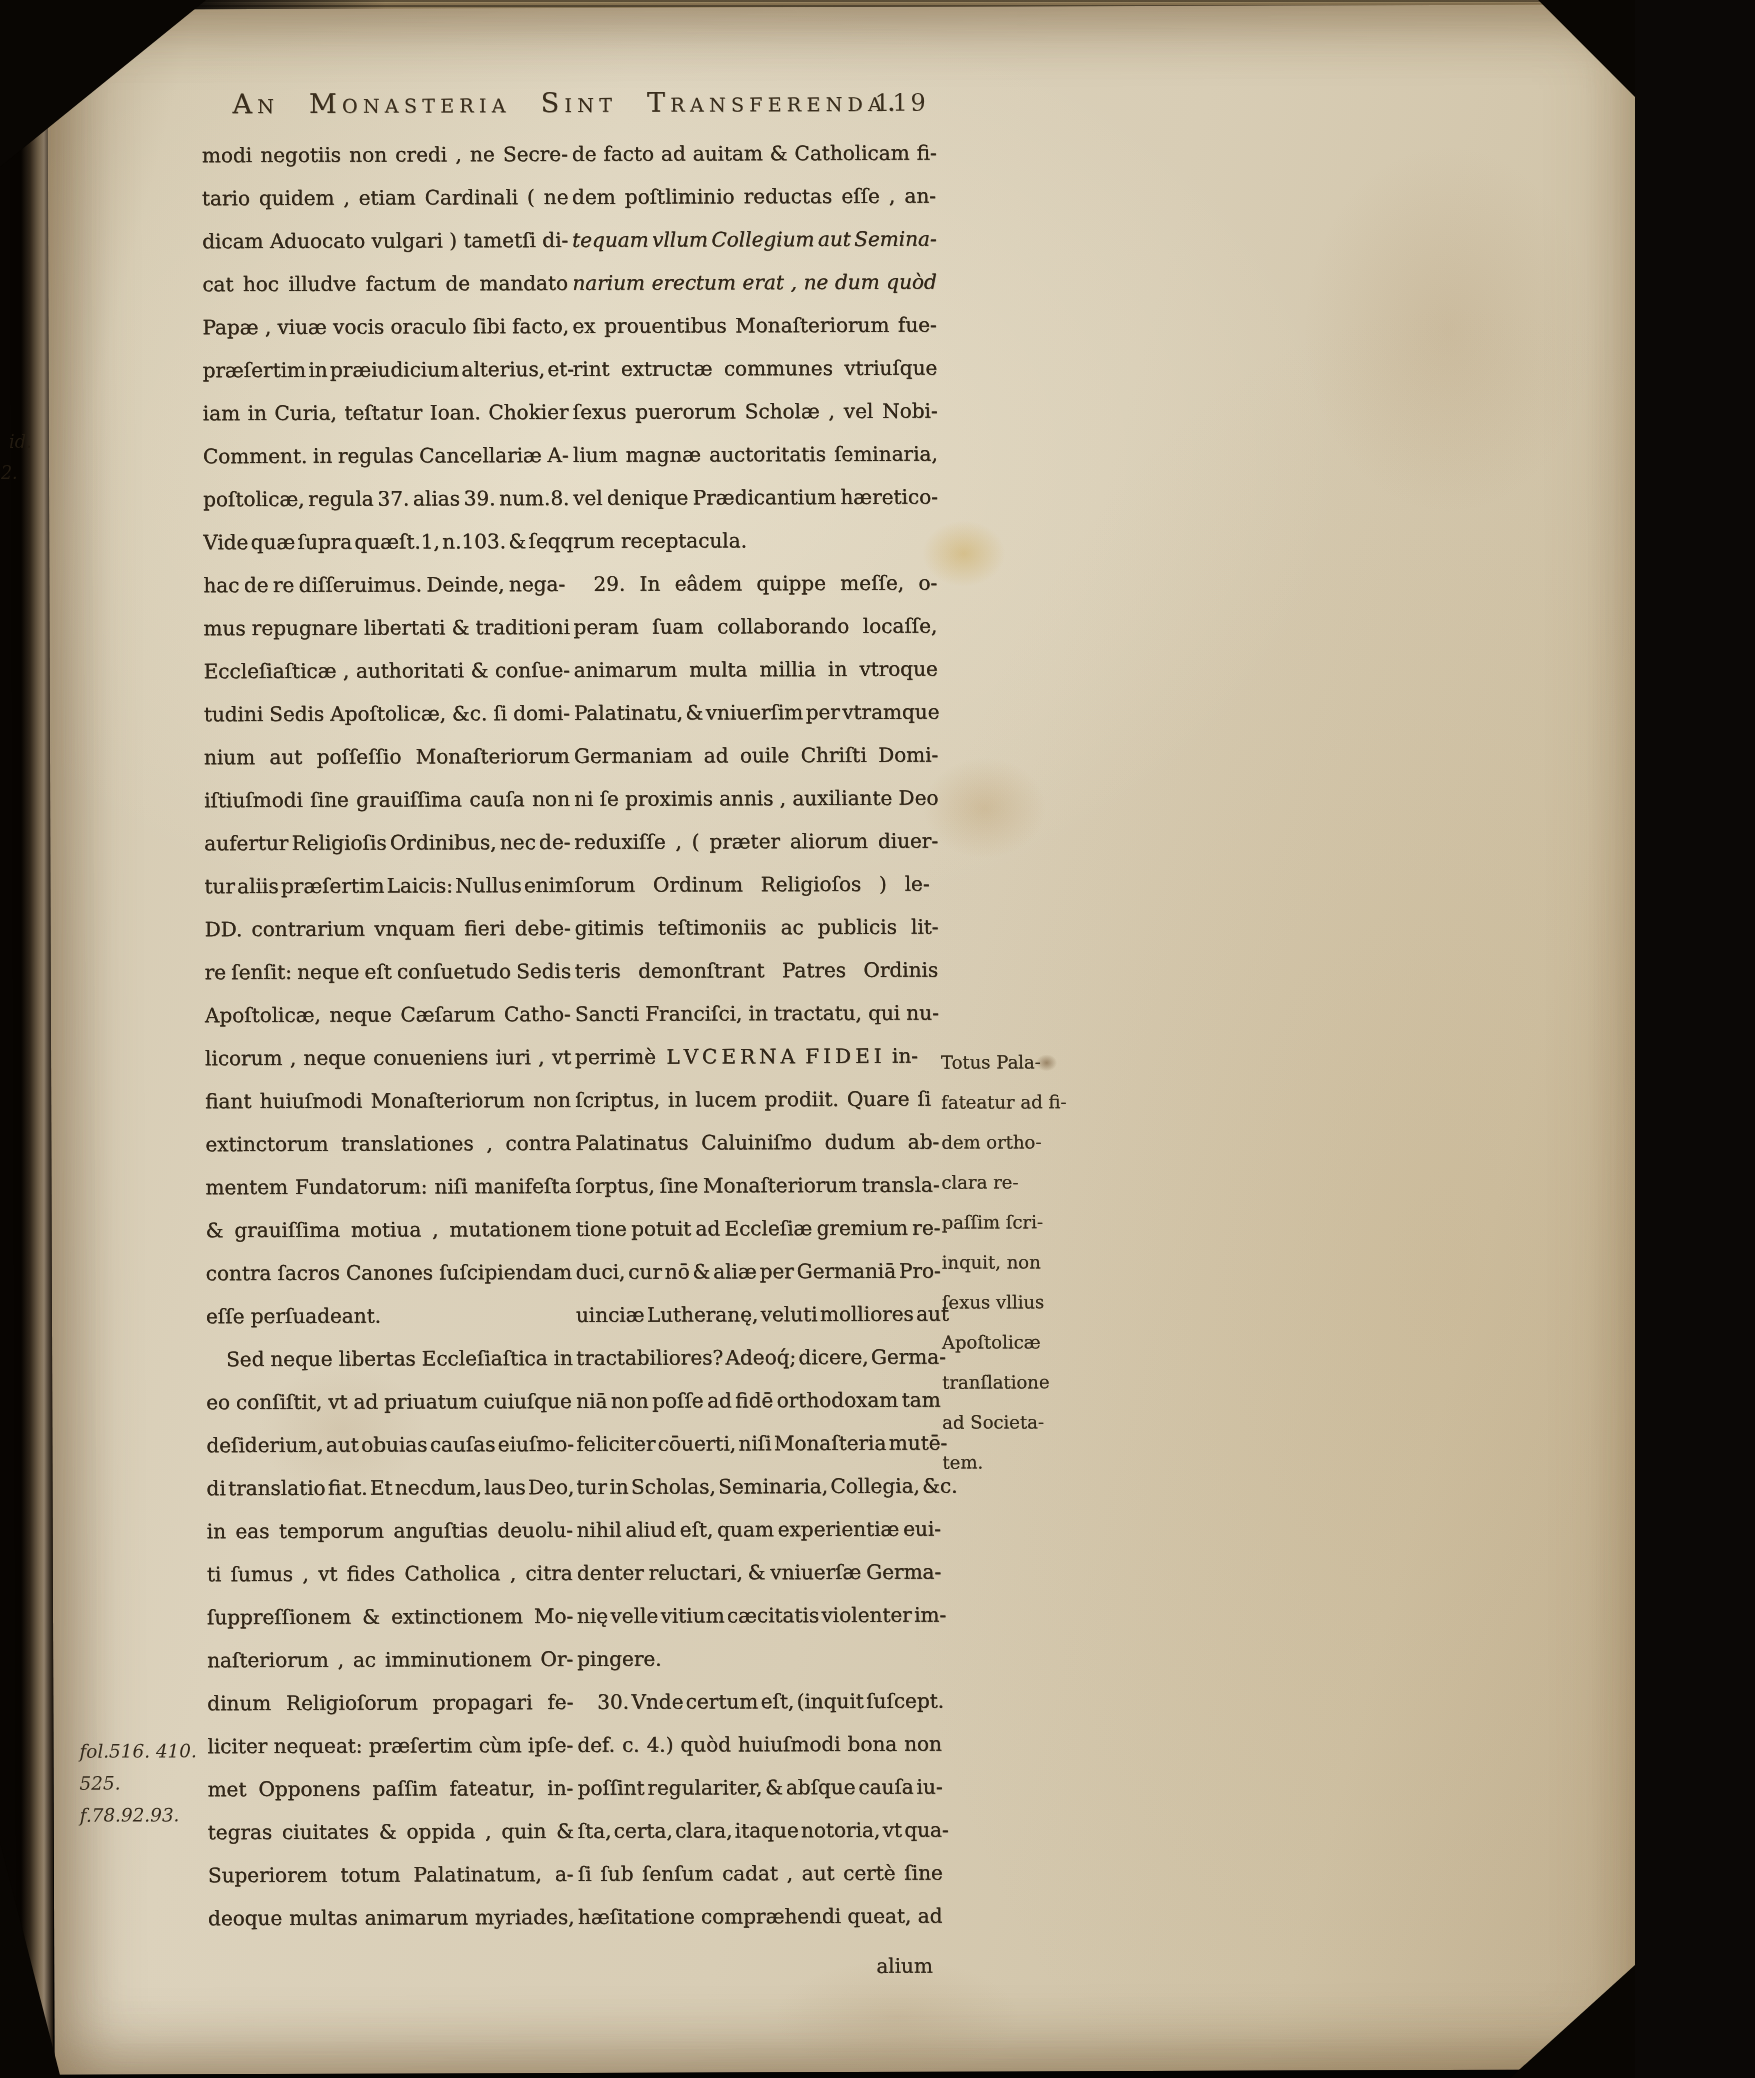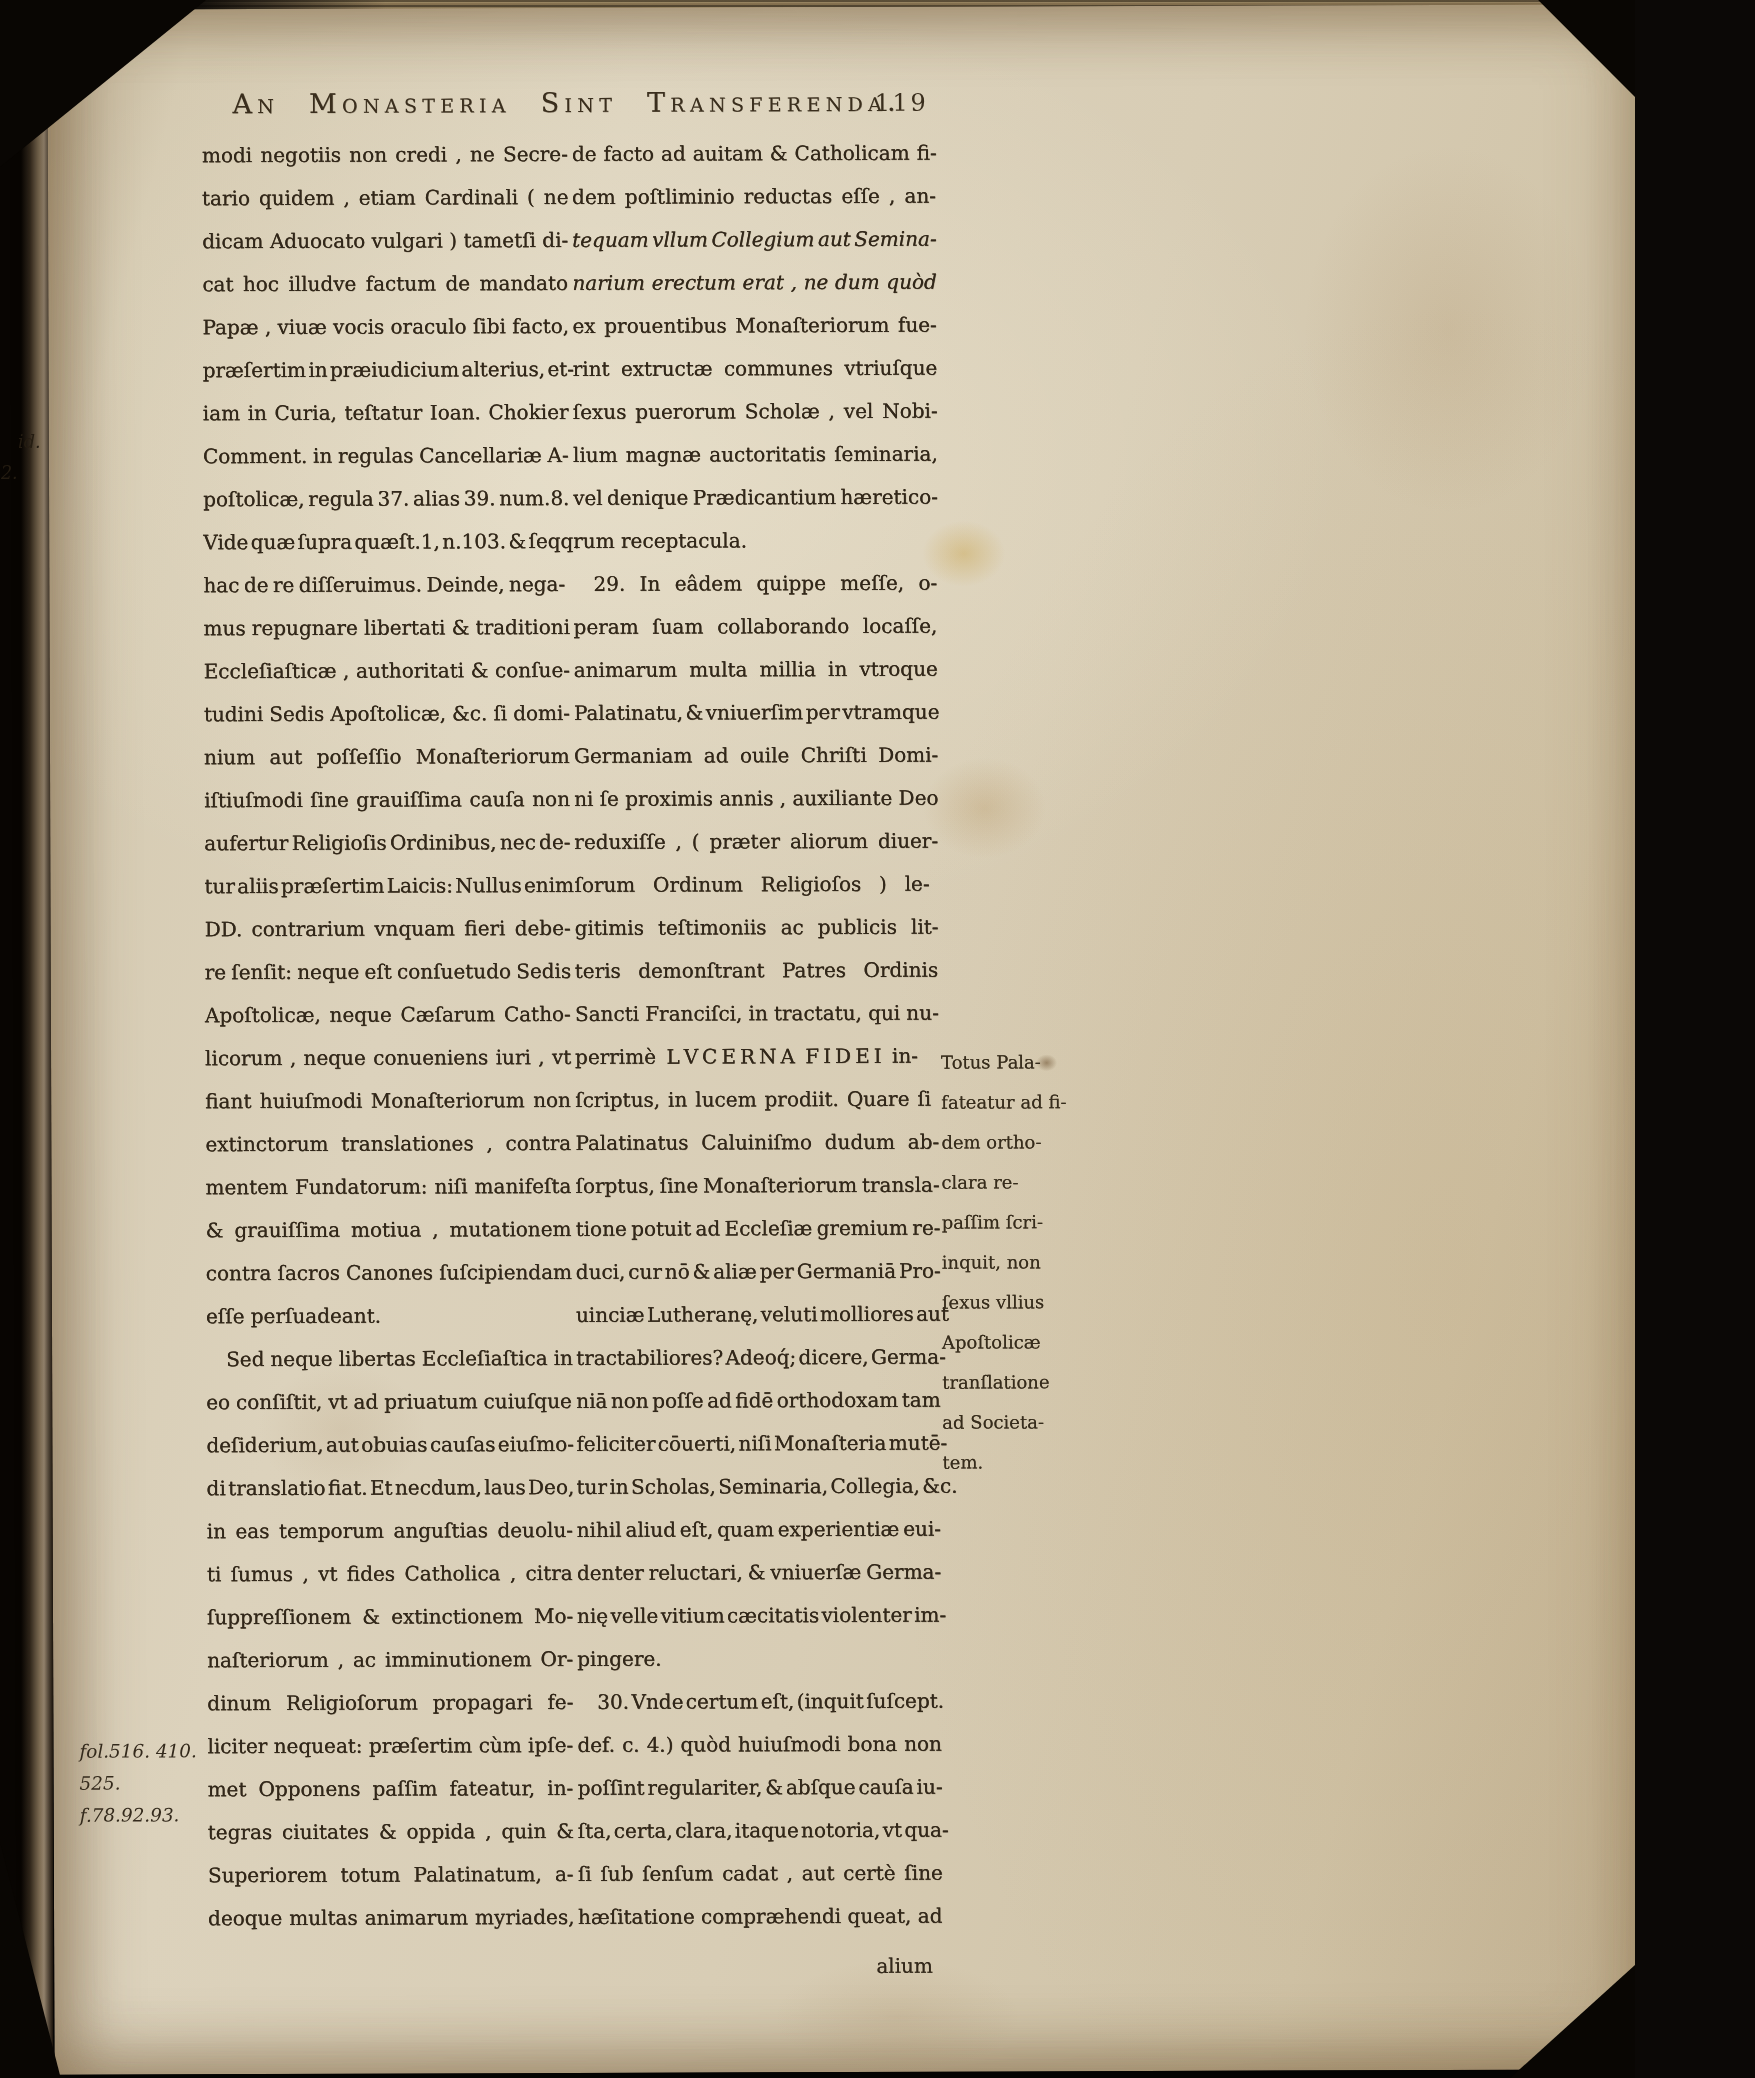--- a/index.html
+++ b/index.html
@@ -59,21 +59,21 @@
          color:#362c1c;text-shadow:0 0 0.4px rgba(60,45,25,.8)}
   .mnote .line{height:40px}
   .citations{position:absolute;left:26px;top:1726px;width:132px;font-size:18.4px;line-height:32px;
              font-style:italic;color:#342a1c}
   .citations .line{height:32px}
   .catchword{position:absolute;left:524px;top:1947px;width:360px;text-align:right;padding-right:5.3px;
              font-size:20px;color:#31271a;text-shadow:0 0 0.5px rgba(60,45,25,.85)}
 
   .edge-note{position:absolute;z-index:6;font-size:17.6px;font-style:italic;color:#241c11;
              font-family:"DejaVu Serif","Liberation Serif",serif}
-  .n1{left:18px;top:432px}
+  .n1{left:9px;top:432px}
   .n2{left:0.9px;top:463px}
 
   
   .wedge{position:absolute;z-index:5;background:#090603;pointer-events:none}
   .wtl{left:0;top:0;width:206px;height:167px;clip-path:polygon(0 0,100% 0,0 100%)}
   .wtr{right:0;top:0;width:149px;height:97px;clip-path:polygon(35% 0,100% 0,100% 100%)}
   .wbl{left:0;bottom:0;width:61px;height:237px;clip-path:polygon(0 0,100% 100%,0 100%)}
   .wbr{right:0;bottom:0;width:140px;height:114px;clip-path:polygon(100% 0,100% 100%,10% 100%)}
 </style>
 </head>

